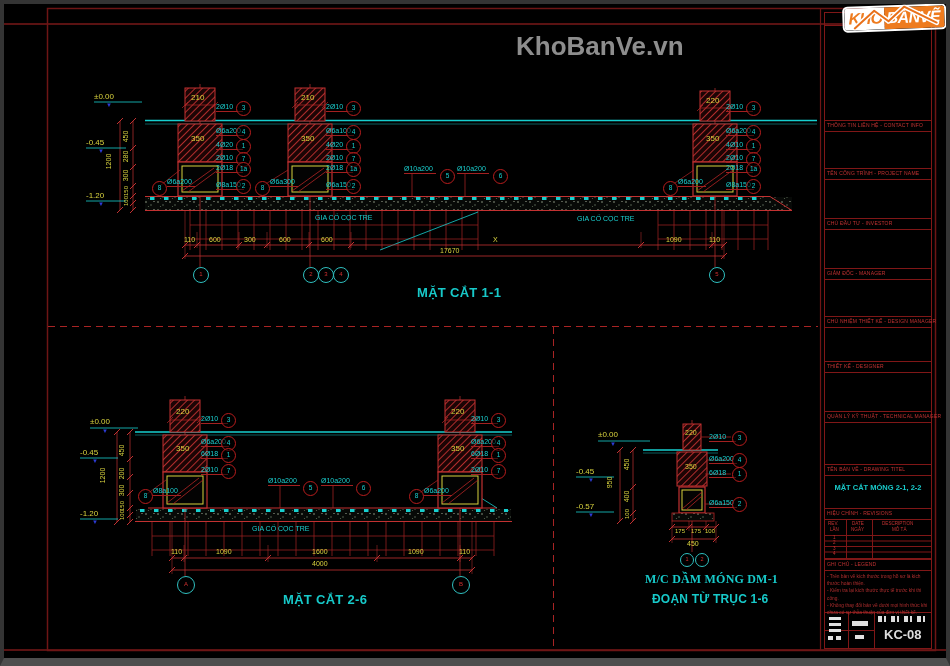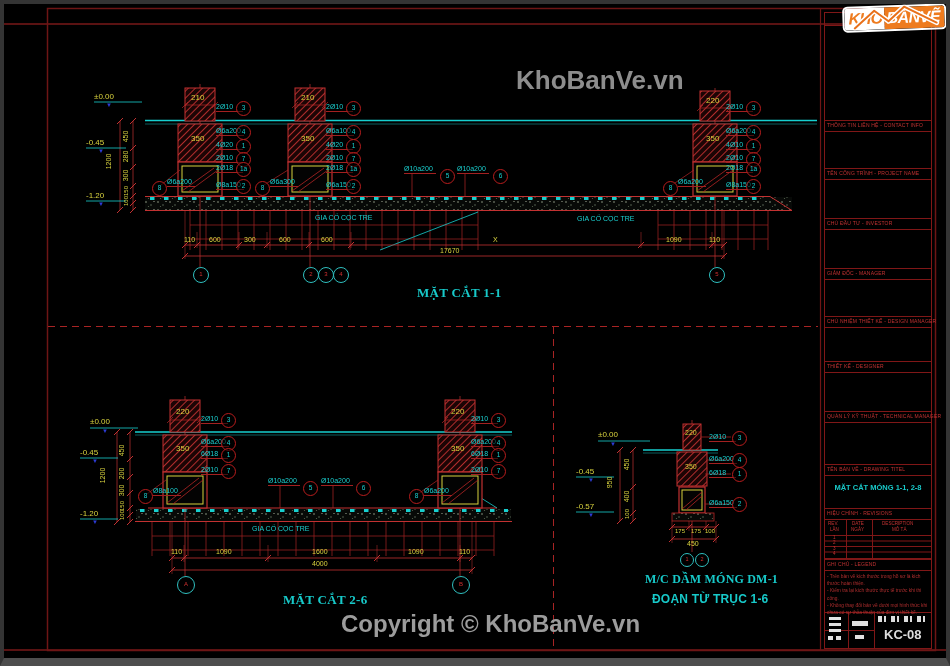--- a/index.html
+++ b/index.html
@@ -2,35 +2,35 @@
 <html><head>
 <meta charset="utf-8">
 <style>
   html,body{margin:0;padding:0;background:#151515;font-family:"Liberation Sans",sans-serif;}
   #screen{position:relative;width:950px;height:666px;background:#000;overflow:hidden;}
   #frame{position:absolute;inset:0;border:4px solid #343434;border-bottom:8px solid #4e4e4e;pointer-events:none;z-index:30;}
   svg{position:absolute;left:0;top:0;z-index:1;}
   #labels{position:absolute;left:0;top:0;width:950px;height:666px;z-index:10;}
   .t{position:absolute;white-space:nowrap;line-height:1;}
   .cy{color:#1ad0d0;font-size:7px;}
-  .cyb{color:#17c9c9;font-weight:bold;font-size:13px;letter-spacing:.3px;font-family:Liberation Serif, serif;}
+  .cyb{color:#17c9c9;font-weight:bold;font-size:13px;letter-spacing:.3px;}
   .cyb2{color:#17c9c9;font-weight:bold;font-size:12px;letter-spacing:.2px;}
   .yl{color:#d8d23e;font-size:8px;}
   .yls{color:#d8d23e;font-size:7px;}
   .yxs{color:#d8d23e;font-size:6px;}
   .ul{border-bottom:1px solid #a32020;padding:0 3px 1px 0;min-width:24px;}
   .vrot{transform:rotate(-90deg);transform-origin:center center;}
   .mk{color:#2c3cd8;font-size:6px;}
   .co{position:absolute;width:13px;height:13px;border:1px solid #b81d1d;border-radius:50%;color:#1ad0d0;font-size:6.5px;line-height:12px;text-align:center;background:rgba(0,0,0,.55);}
   .gb{position:absolute;width:14px;height:14px;border:1.2px solid #2fbfbf;border-radius:50%;color:#d03030;font-size:6px;line-height:12px;text-align:center;background:#000;}
   .gb16{width:16px;height:16px;line-height:14px;}
   .gb12{width:12px;height:12px;line-height:10px;font-size:5.5px;}
   .tbl{color:#c23232;font-size:5px;letter-spacing:.2px;}
   .tbx{color:#c23232;font-size:4.6px;}
-  .wm{color:#8d8d8d;font-weight:bold;font-size:26px;margin-top:34px;}
+  .wm{color:#8d8d8d;font-weight:bold;font-size:26px;}
   .wm2{color:#9c9c9c;font-weight:bold;font-size:24px;}
   .wh{position:absolute;background:#e2e2e2;}
   #logo{position:absolute;left:843px;top:5px;width:104px;height:58px;transform:rotate(-2deg);z-index:20;}
   .logo-pill{display:flex;border:2.5px solid #fff;border-radius:5px;overflow:hidden;width:max-content;box-shadow:0 0 0 1px #00000066;}
   .logo-kho{background:#fff;color:#ee7b1e;font-weight:bold;font-style:italic;font-size:16px;padding:2px 2px 2px 4px;letter-spacing:-.5px;}
   .logo-banve{background:#ee7b1e;color:#fff;font-weight:bold;font-style:italic;font-size:16px;padding:2px 4px 2px 2px;letter-spacing:-.5px;}
   .notes{color:#b02e2e;font-size:4.8px;line-height:1.5;white-space:normal;}
 </style>
 </head>
 <body>
@@ -172,21 +172,20 @@
     <rect x="824.5" y="12.5" width="107" height="636"></rect>
     <path d="M824.5 25.5H931.5M824.5 120.5H931.5M824.5 131.5H931.5M824.5 168.5H931.5M824.5 179.5H931.5M824.5 218.5H931.5M824.5 229.5H931.5M824.5 268.5H931.5M824.5 279.5H931.5M824.5 316.5H931.5M824.5 327.5H931.5M824.5 361.5H931.5M824.5 372.5H931.5M824.5 411.5H931.5M824.5 422.5H931.5M824.5 464.5H931.5M824.5 475.5H931.5M824.5 508.5H931.5M824.5 519.5H931.5M824.5 559.5H931.5M824.5 570.5H931.5"></path>
     <path d="M846.5 519.5V558.5M872.5 519.5V558.5M824.5 535.5H931.5M824.5 541H931.5M824.5 546.5H931.5M824.5 552H931.5M824.5 558.5H931.5"></path>
     <path d="M824.5 612.5H931.5M848.5 612.5V648.5M874.5 612.5V648.5M824.5 630.5H874.5"></path>
   </g>
 </svg>
 
 <div id="labels">
 
   <span class="t wm" style="left:516px;top:33px;">KhoBanVe.vn</span>
-  <span class="t wm2" style="left:341px;top:612px;">Copyright © KhoBanVe.vn</span>
 
   <span class="t yl" style="left:94px;top:93px;">±0.00</span>
   <span class="t mk" style="left:106px;top:102px;">▼</span>
   <span class="t yl" style="left:86px;top:139px;">-0.45</span>
   <span class="t mk" style="left:98px;top:148px;">▼</span>
   <span class="t yl" style="left:86px;top:192px;">-1.20</span>
   <span class="t mk" style="left:98px;top:201px;">▼</span>
   <span class="t yls vrot" style="left:101px;top:158px;">1200</span>
   <span class="t yls vrot" style="left:120px;top:133px;">450</span>
   <span class="t yls vrot" style="left:120px;top:153px;">280</span>
@@ -357,21 +356,21 @@
   <span class="t cyb2" style="left:652px;top:593px;">ĐOẠN TỪ TRỤC 1-6</span>
 
   <span class="t tbl" style="left:827px;top:123px;">THÔNG TIN LIÊN HỆ - CONTACT INFO</span>
   <span class="t tbl" style="left:827px;top:171px;">TÊN CÔNG TRÌNH - PROJECT NAME</span>
   <span class="t tbl" style="left:827px;top:221px;">CHỦ ĐẦU TƯ - INVESTOR</span>
   <span class="t tbl" style="left:827px;top:271px;">GIÁM ĐỐC - MANAGER</span>
   <span class="t tbl" style="left:827px;top:319px;">CHỦ NHIỆM THIẾT KẾ - DESIGN MANAGER</span>
   <span class="t tbl" style="left:827px;top:364px;">THIẾT KẾ - DESIGNER</span>
   <span class="t tbl" style="left:827px;top:414px;">QUẢN LÝ KỸ THUẬT - TECHNICAL MANAGER</span>
   <span class="t tbl" style="left:827px;top:467px;">TÊN BẢN VẼ - DRAWING TITEL</span>
-  <span class="t" style="left:826px;top:484px;width:104px;text-align:center;color:#18c8c8;font-weight:bold;font-size:7.5px;">MẶT CẮT MÓNG 1-1, 2-8</span>
+  <span class="t" style="left:826px;top:484px;width:104px;text-align:center;color:#18c8c8;font-weight:bold;font-size:7.5px;">MẶT CẮT MÓNG 2-1, 2-2</span>
   <span class="t tbl" style="left:827px;top:511px;">HIỆU CHỈNH - REVISIONS</span>
   <span class="t tbx" style="left:828px;top:522px;">REV.</span>
   <span class="t tbx" style="left:830px;top:528px;">LẦN</span>
   <span class="t tbx" style="left:852px;top:522px;">DATE</span>
   <span class="t tbx" style="left:851px;top:528px;">NGÀY</span>
   <span class="t tbx" style="left:882px;top:522px;">DESCRIPTION</span>
   <span class="t tbx" style="left:892px;top:528px;">MÔ TẢ</span>
   <span class="t tbx" style="left:833px;top:536px;">1</span>
   <span class="t tbx" style="left:833px;top:541px;">2</span>
   <span class="t tbx" style="left:833px;top:547px;">3</span>

